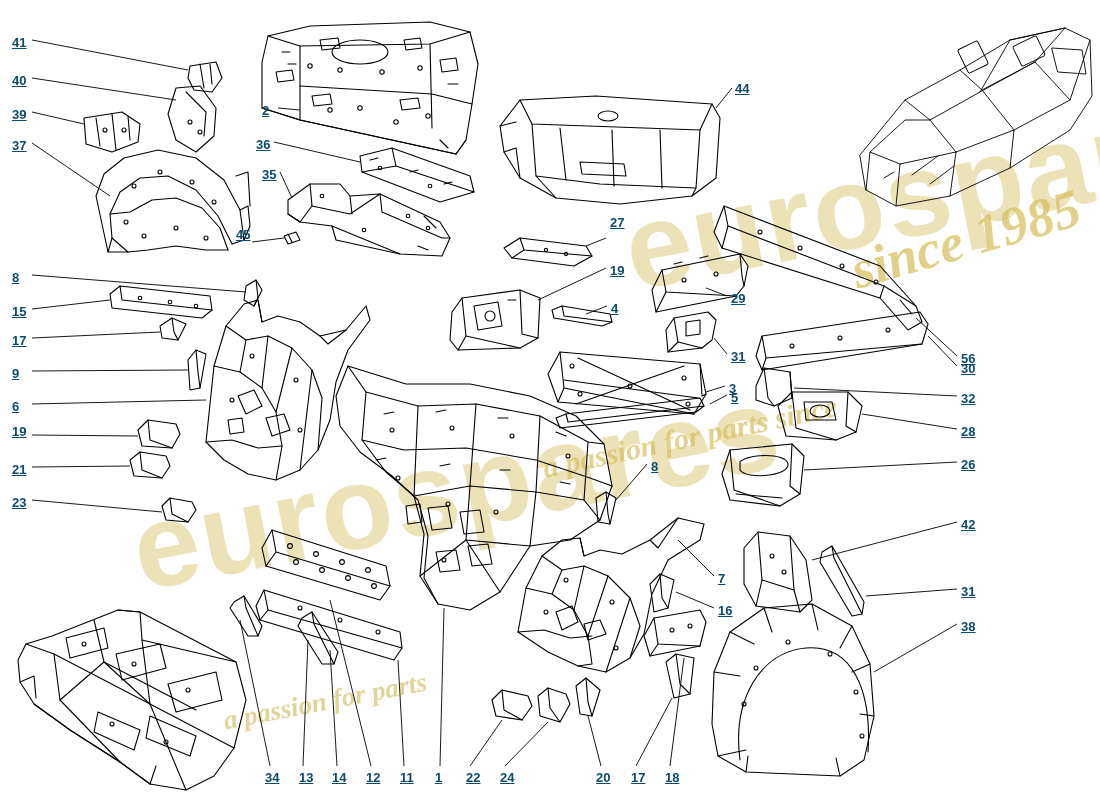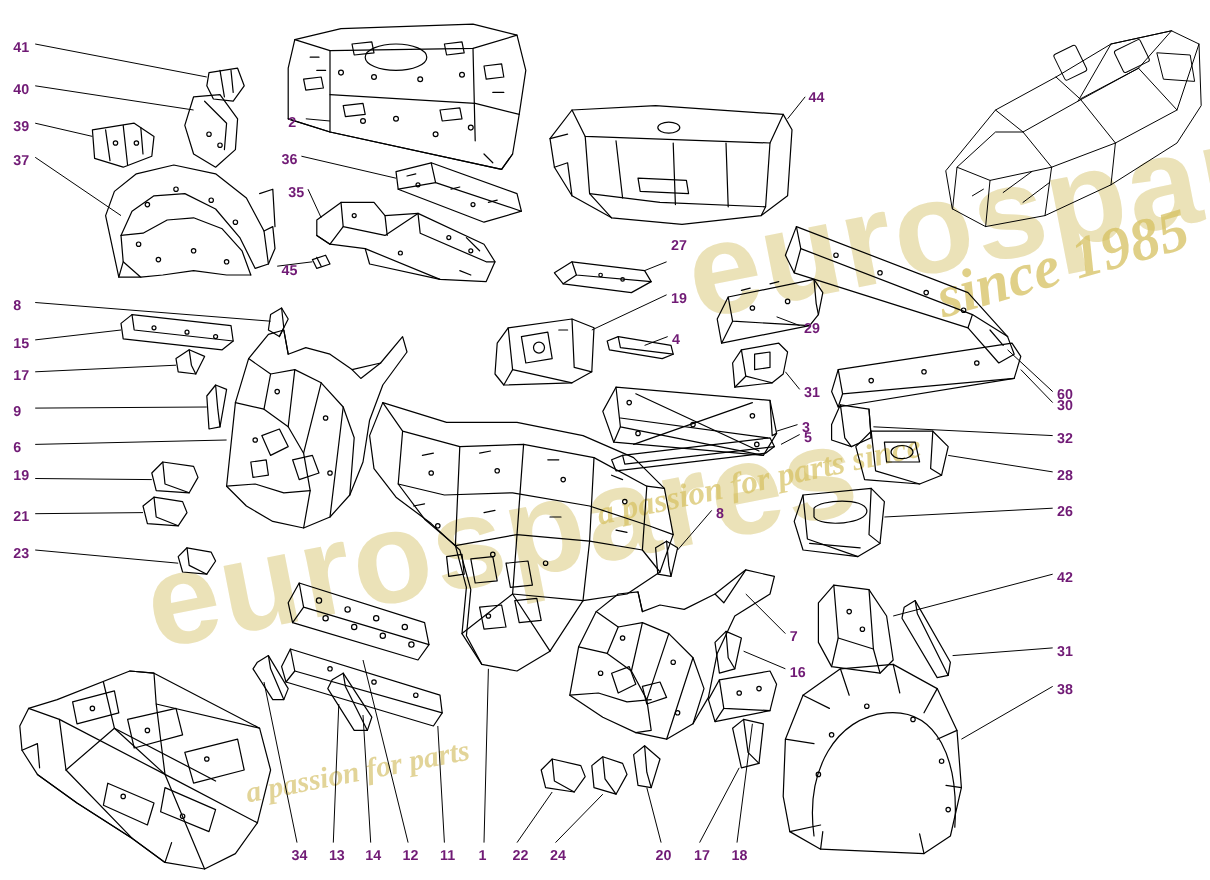--- a/index.html
+++ b/index.html
@@ -19,23 +19,24 @@
     position: absolute;
     left: 0; top: 0;
     width: 1100px;
     height: 800px;
   }
   .callout {
     position: absolute;
     font-family: "Liberation Sans", sans-serif;
     font-size: 13px;
     font-weight: 700;
-    color: #701a75;
+    color: #0c4a6e;
     white-space: nowrap;
     line-height: 1;
+    text-decoration: underline;
   }
   .wm {
     position: absolute;
     color: rgba(212, 196, 120, 0.55);
     font-family: "Liberation Serif", serif;
     font-weight: 700;
     white-space: nowrap;
     pointer-events: none;
     user-select: none;
   }
@@ -568,30 +569,30 @@
   </svg>
 
   <div class="layer">
     <div class="callout" style="left:12px;  top:36px;">41</div>
     <div class="callout" style="left:12px;  top:74px;">40</div>
     <div class="callout" style="left:12px;  top:108px;">39</div>
     <div class="callout" style="left:12px;  top:139px;">37</div>
     <div class="callout" style="left:262px; top:104px;">2</div>
     <div class="callout" style="left:256px; top:138px;">36</div>
     <div class="callout" style="left:262px; top:168px;">35</div>
-    <div class="callout" style="left:236px; top:239px;margin-left:20px;">45</div>
+    <div class="callout" style="left:236px; top:228px;">45</div>
     <div class="callout" style="left:735px; top:82px;">44</div>
     <div class="callout" style="left:610px; top:216px;">27</div>
     <div class="callout" style="left:610px; top:264px;">19</div>
     <div class="callout" style="left:611px; top:302px;">4</div>
     <div class="callout" style="left:731px; top:292px;">29</div>
     <div class="callout" style="left:731px; top:350px;">31</div>
     <div class="callout" style="left:729px; top:382px;">3</div>
     <div class="callout" style="left:731px; top:391px;">5</div>
-    <div class="callout" style="left:961px; top:352px;">60</div>
+    <div class="callout" style="left:961px; top:352px;">56</div>
     <div class="callout" style="left:961px; top:362px;text-align:right;">30</div>
     <div class="callout" style="left:961px; top:392px;">32</div>
     <div class="callout" style="left:961px; top:425px;">28</div>
     <div class="callout" style="left:961px; top:458px;">26</div>
     <div class="callout" style="left:961px; top:518px;">42</div>
     <div class="callout" style="left:961px; top:585px;">31</div>
     <div class="callout" style="left:961px; top:620px;">38</div>
     <div class="callout" style="left:12px;  top:271px;">8</div>
     <div class="callout" style="left:12px;  top:305px;">15</div>
     <div class="callout" style="left:12px;  top:334px;">17</div>

